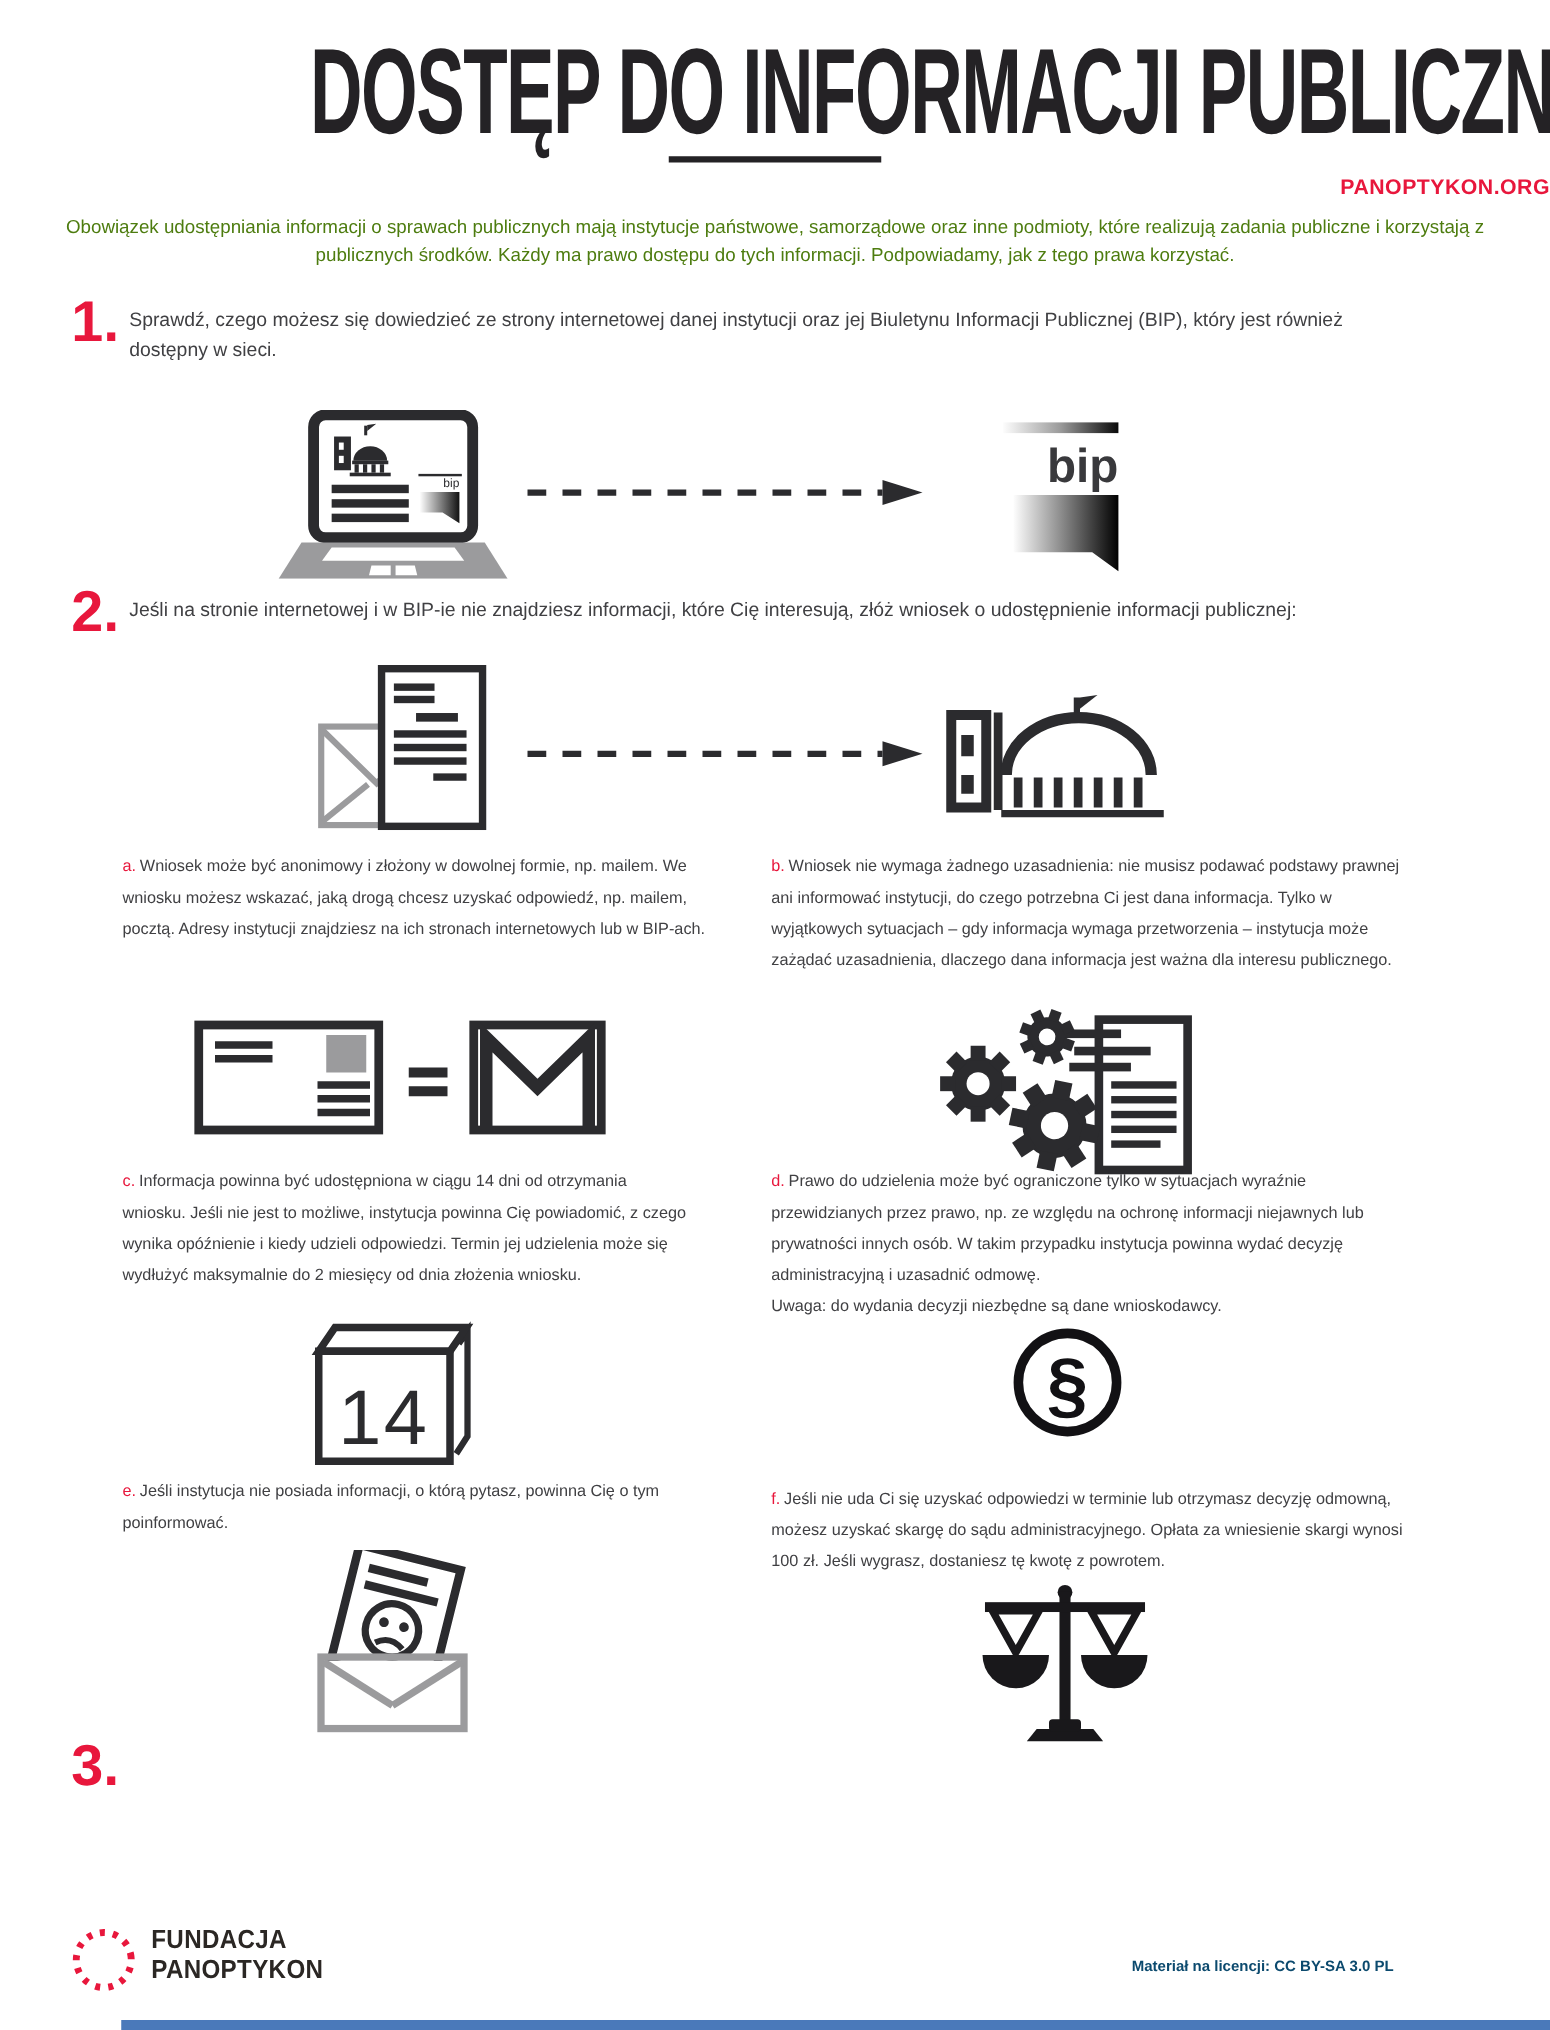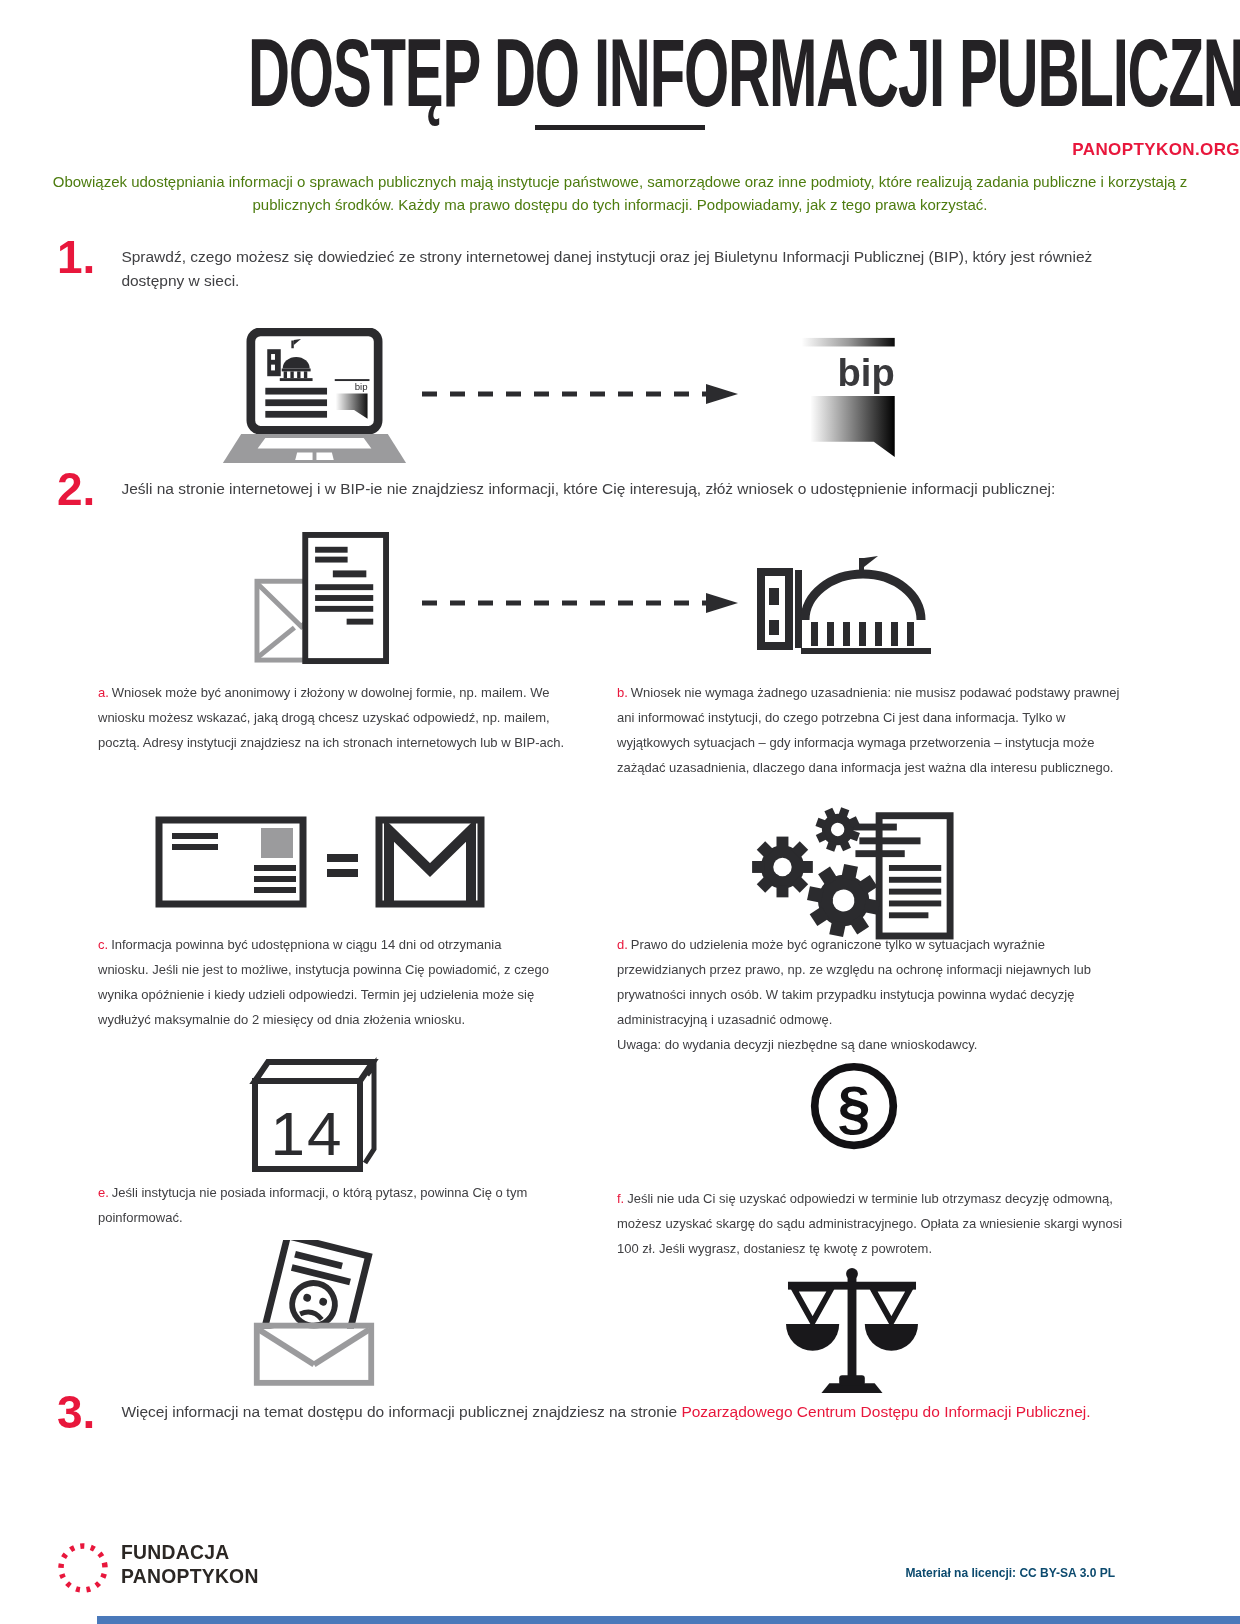--- a/index.html
+++ b/index.html
@@ -11,21 +11,21 @@
          font-size:97px;font-weight:700;color:#242225;letter-spacing:-2px;line-height:1;
          transform:scaleX(0.60);transform-origin:50% 50%;white-space:nowrap}
   .title-underline{position:absolute;top:125px;left:535px;width:170px;height:5px;background:#242225}
   .site{position:absolute;top:140px;left:0;width:1240px;text-align:right;
         font-size:17px;font-weight:700;color:#e8173c;letter-spacing:.4px}
   .intro{position:absolute;top:170px;left:50px;width:1140px;text-align:center;
          font-size:15px;line-height:1.55;color:#4d7c0f}
 
   .step{position:absolute;display:flex;align-items:flex-start}
   .stepnum{font-size:46px;font-weight:700;color:#e8173c;line-height:.8;margin-top:-6px}
-  .steptext{font-size:15.5px;line-height:1.55;color:#404043;margin-left:26px}
+  .steptext{font-size:15.5px;line-height:1.55;color:#404043;margin-left:8px}
 
   .para{position:absolute;font-size:13px;line-height:25px;color:#404043}
   .ltr{color:#e8173c;margin-right:3px}
   .redlink{color:#e8173c;text-decoration:none;cursor:pointer}
 
   .icon{position:absolute}
 
   .footer-logo{position:absolute;left:55px;top:1540px;display:flex;align-items:flex-start}
   .logotext{margin-left:10px;font-size:21px;font-weight:700;color:#2b2724;line-height:1.12;
             letter-spacing:.3px;transform:scaleX(0.92);transform-origin:left center}
@@ -288,23 +288,20 @@
       </g>
       <g fill="none" stroke="#19181b" stroke-width="6" stroke-linejoin="round">
         <polygon points="12,24 50,24 31,58"></polygon>
         <polygon points="92,24 130,24 111,58"></polygon>
       </g>
     </svg>
   </div>
 
   <div class="step" style="left:57px;top:1400px">
     <div class="stepnum">3.</div>
-    <div class="steptext" style="width:1100px">
-      <span>Więcej informacji na temat dostępu do informacji publicznej znajdziesz na stronie </span><a class="redlink">Pozarządowego Centrum Dostępu do Informacji Publicznej.</a>
-    </div>
   </div>
 
   <div class="footer-logo">
     <span>
       <svg viewBox="0 0 56 56" width="56" height="56">
         <circle cx="28" cy="28" r="22" fill="none" stroke="#e8173c" stroke-width="5.5" stroke-dasharray="4 6.5" transform="rotate(-12 28 28)"></circle>
       </svg>
     </span>
     <div class="logotext">
       <div>FUNDACJA</div>

